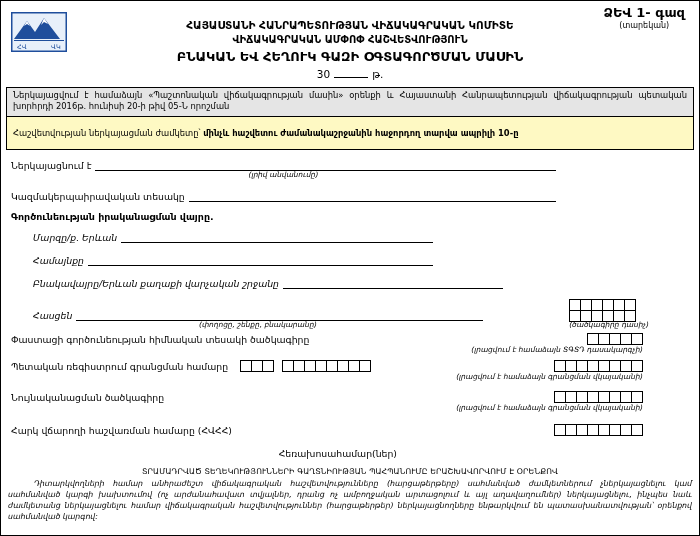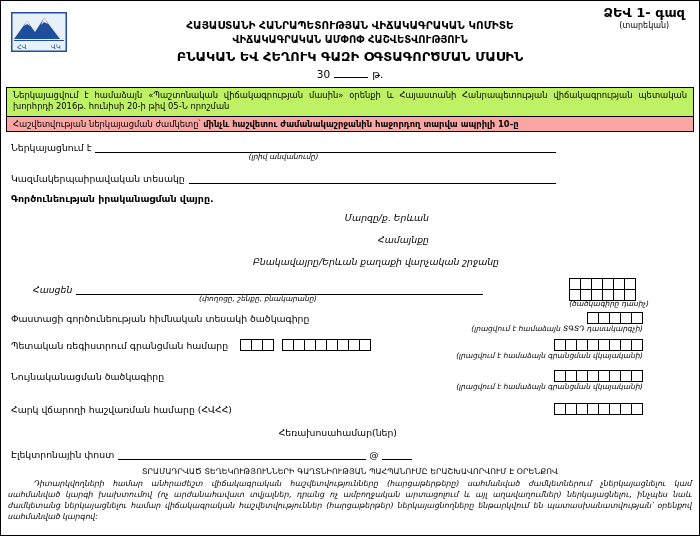--- a/index.html
+++ b/index.html
@@ -19,40 +19,40 @@
   .form-code-block { position:absolute; right:14px; top:4px; text-align:center; }
   .form-code { font-weight:bold; font-size:13px; white-space:nowrap; }
   .form-period { font-size:8px; margin-top:1px; }
   .org-title  { font-size:10.5px; font-weight:bold; }
   .report-type{ font-size:10px; font-weight:bold; margin-top:3px; }
   .report-subject { font-size:13px; font-weight:bold; margin-top:4px; }
   .year-line { font-size:10.5px; margin-top:4px; }
   .year-blank { display:inline-block; width:34px; height:10px; border-bottom:1px solid #000; margin:0 4px; }
   
   .legal-table { margin:7px 5px 0; border:1px solid #000; }
-  .legal-intro { font-size:8.4px; line-height:1.35; padding:2px 6px 3px; background:#bef264; text-align:justify; }
-  .deadline-bar { border-top:1px solid #000; background:#fca5a5; font-size:8.4px; padding:2px 6px; }
+  .legal-intro { font-size:8.4px; line-height:1.35; padding:2px 6px 3px; background:#e5e5e5; text-align:justify; }
+  .deadline-bar { border-top:1px solid #000; background:#fef9c3; font-size:8.4px; padding:11px 6px; }
   .b { font-weight:bold; }
   
   .form-body { padding:8px 10px 0; font-size:9.3px; }
   .frow { display:flex; align-items:flex-end; }
   .flabel { white-space:nowrap; padding-right:4px; }
   .fline { flex:1; border-bottom:1px solid #000; height:13px; }
   .w545 { width:545px; }
   .w400 { width:400px; }
   .w470 { width:470px; }
-  .ind { margin-left:22px;flex-direction:column; }
+  .ind { margin-left:22px; }
   .it { font-style:italic; }
   .cap { font-size:7.4px; font-style:italic; line-height:1.2; }
   .cap.center { text-align:center; }
   .sec-heading { font-weight:bold; font-size:9.5px; margin-top:9px; }
   .mt8 { margin-top:8px; } .mt9 { margin-top:9px; } .mt10 { margin-top:10px; }
   .mt11 { margin-top:11px; } .mt12 { margin-top:12px; }
   
-  .addr-wrap { display:flex; justify-content:space-between; align-items:center; margin-top:10px; }
+  .addr-wrap { display:flex; justify-content:space-between; align-items:flex-end; margin-top:10px; }
   .addr-left { width:472px; margin-left:22px; }
   .addr-left .frow { width:450px; }
   .addr-left .cap { width:450px; }
   .addr-right { margin-right:40px; text-align:center; }
   .addr-right .box-group { display:flex; margin-bottom:-1px; }
   
   .code-row { display:flex; align-items:center; padding-right:46px; }
   .push { flex:1; }
   .box-group { display:inline-flex; }
   .ml8 { margin-left:8px; }
@@ -241,27 +241,20 @@
           <span class="cbox"></span>
           <span class="cbox"></span>
         </span>
     </div>
 
     <div class="frow w390 mt12">
       <span class="flabel">Հեռախոսահամար(ներ)</span>
       <span class="fline"></span>
     </div>
 
-    <div class="frow email-row mt8">
-      <span class="flabel">Էլեկտրոնային փոստ</span>
-      <span class="fline fl248"></span>
-      <span class="at">@</span>
-      <span class="fline fl30"></span>
-      <span class="push"></span>
-    </div>
 
   </section>
 
   <div class="confidentiality">ՏՐԱՄԱԴՐՎԱԾ ՏԵՂԵԿՈՒԹՅՈՒՆՆԵՐԻ ԳԱՂՏՆԻՈՒԹՅԱՆ ՊԱՀՊԱՆՈՒՄԸ ԵՐԱՇԽԱՎՈՐՎՈՒՄ Է ՕՐԵՆՔՈՎ</div>
 
   <div class="footer-note">Դիտարկվողների համար անհրաժեշտ վիճակագրական հաշվետվությունները (հարցաթերթերը) սահմանված ժամկետներում չներկայացնելու կամ սահմանված կարգի խախտումով (ոչ արժանահավատ տվյալներ, դրանց ոչ ամբողջական արտացոլում և այլ աղավաղումներ) ներկայացնելու, ինչպես նաև ժամկետանց ներկայացնելու համար վիճակագրական հաշվետվություններ (հարցաթերթեր) ներկայացնողները ենթարկվում են պատասխանատվության՝ օրենքով սահմանված կարգով:</div>
 
 </div>
 
 </body></html>

